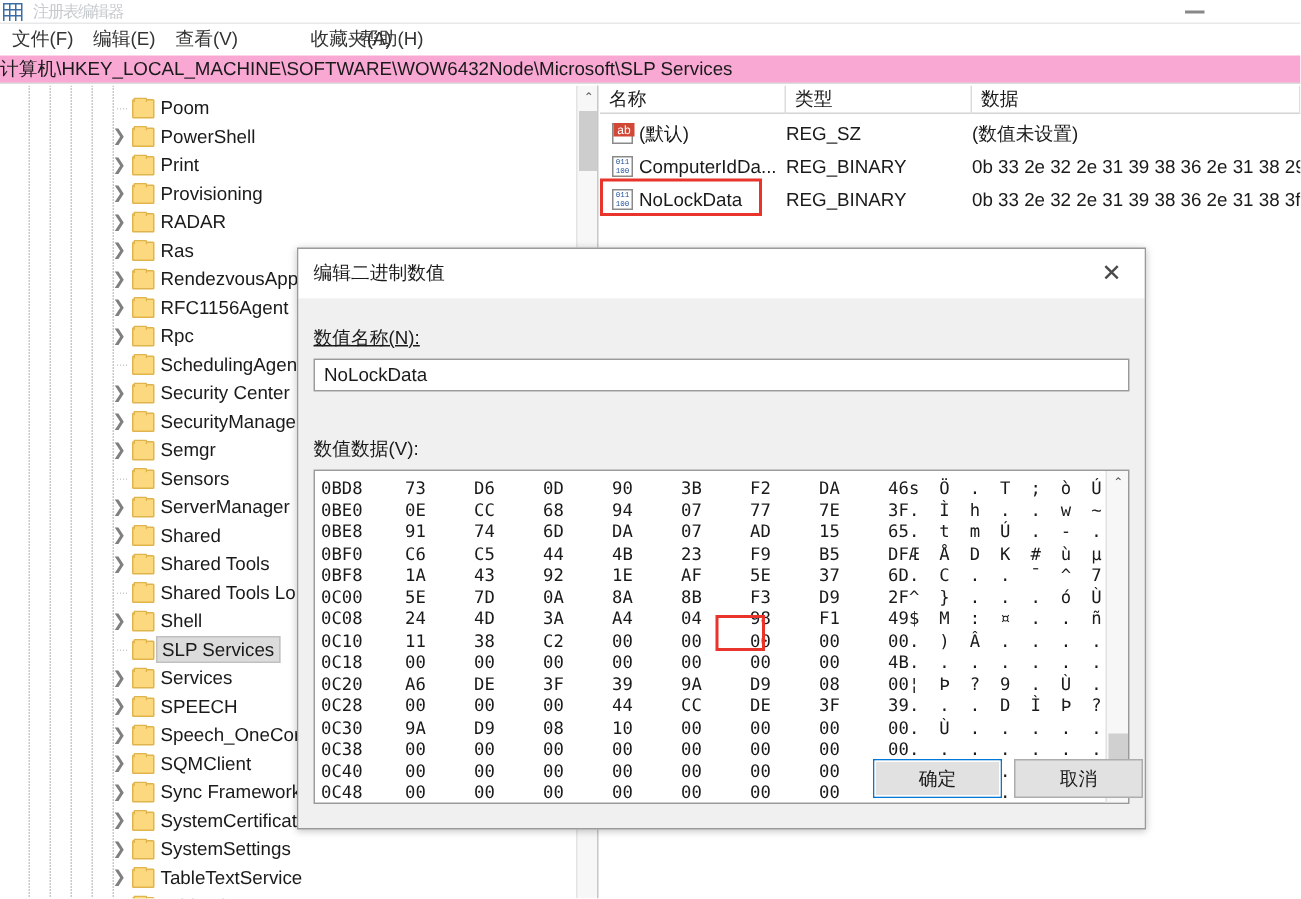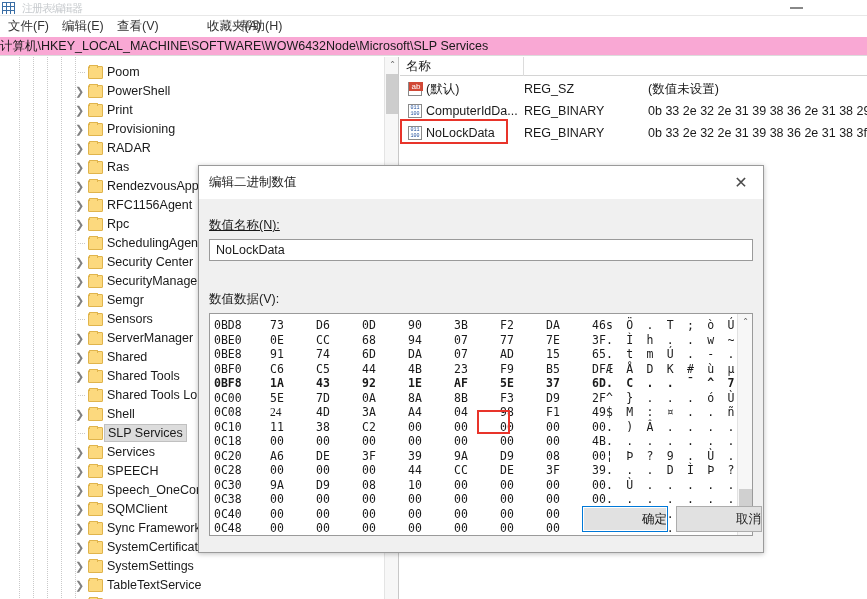--- a/index.html
+++ b/index.html
@@ -242,21 +242,21 @@
   .hs-up { top:0; }
   .hs-dn { bottom:0; }
   .hs-thumb {
     position:absolute; left:1px; bottom:20px; width:13px; height:26px;
     background:#d0d0d0;
   }
 
   .btn {
     position:absolute; height:26px; background:#e1e1e1;
     border:1px solid #adadad; font-size:12.5px; color:#1a1a1a;
-    text-align:right; line-height:24px; white-space:nowrap;
+    text-align:center; line-height:24px; white-space:nowrap;
   }
   .btn.primary { border:1px solid #0078d7; background:#e1e1e1; }
   .btn.primary:after {
     content:''; position:absolute; left:0; top:0; right:0; bottom:0;
     border:1px solid #ffffff; pointer-events:none;
   }
 </style>
 </head>
 <body>
 
@@ -448,20 +448,22 @@
       </div>
     <div class="tree-scrollbar">
       <div class="tsb-up">⌃</div>
       <div class="tsb-thumb"></div>
     </div>
   </div>
 
   <div class="pane-list">
     <div class="lheader" id="lheader">
         <div class="col" style="left: 0px; width: 124px;">名称</div>
+        <div class="col" style="left: 124px; width: 124px;">类型</div>
+        <div class="col" style="left: 248px; width: 219px;">数据</div>
       </div>
     <div id="lrows">
         <div class="lrow" style="top: 22px;">
           <div class="ricon ab"></div>
           <div class="rname">(默认)</div>
           <div class="rtype">REG_SZ</div>
           <div class="rdata">(数值未设置)</div>
         </div>
         <div class="lrow" style="top: 44px;">
           <div class="ricon bin"></div>
@@ -541,21 +543,21 @@
               <div class="hex-b" style="left: 60px;">C6</div>
               <div class="hex-b" style="left: 106px;">C5</div>
               <div class="hex-b" style="left: 152px;">44</div>
               <div class="hex-b" style="left: 198px;">4B</div>
               <div class="hex-b" style="left: 244px;">23</div>
               <div class="hex-b" style="left: 290px;">F9</div>
               <div class="hex-b" style="left: 336px;">B5</div>
               <div class="hex-b" style="left: 382px;">DF</div>
               <div class="hex-asc">Æ Å D K # ù µ ß</div>
             </div>
-            <div class="hexrow" style="top: 61px; font-weight: bold;">
+            <div class="hexrow" style="top: 61px;">
               <div class="hex-off">0BF8</div>
               <div class="hex-b" style="left: 60px;">1A</div>
               <div class="hex-b" style="left: 106px;">43</div>
               <div class="hex-b" style="left: 152px;">92</div>
               <div class="hex-b" style="left: 198px;">1E</div>
               <div class="hex-b" style="left: 244px;">AF</div>
               <div class="hex-b" style="left: 290px;">5E</div>
               <div class="hex-b" style="left: 336px;">37</div>
               <div class="hex-b" style="left: 382px;">6D</div>
               <div class="hex-asc">. C . . ¯ ^ 7 m</div>
@@ -567,21 +569,21 @@
               <div class="hex-b" style="left: 152px;">0A</div>
               <div class="hex-b" style="left: 198px;">8A</div>
               <div class="hex-b" style="left: 244px;">8B</div>
               <div class="hex-b" style="left: 290px;">F3</div>
               <div class="hex-b" style="left: 336px;">D9</div>
               <div class="hex-b" style="left: 382px;">2F</div>
               <div class="hex-asc">^ } . . . ó Ù /</div>
             </div>
             <div class="hexrow" style="top: 90px;">
               <div class="hex-off">0C08</div>
-              <div class="hex-b" style="left: 60px; font-family: Liberation Serif, serif;">24</div>
+              <div class="hex-b" style="left: 60px;">24</div>
               <div class="hex-b" style="left: 106px;">4D</div>
               <div class="hex-b" style="left: 152px;">3A</div>
               <div class="hex-b" style="left: 198px;">A4</div>
               <div class="hex-b" style="left: 244px;">04</div>
               <div class="hex-b" style="left: 290px;">98</div>
               <div class="hex-b" style="left: 336px;">F1</div>
               <div class="hex-b" style="left: 382px;">49</div>
               <div class="hex-asc">$ M : ¤ . . ñ I</div>
             </div>
             <div class="hexrow" style="top: 104.5px;">

